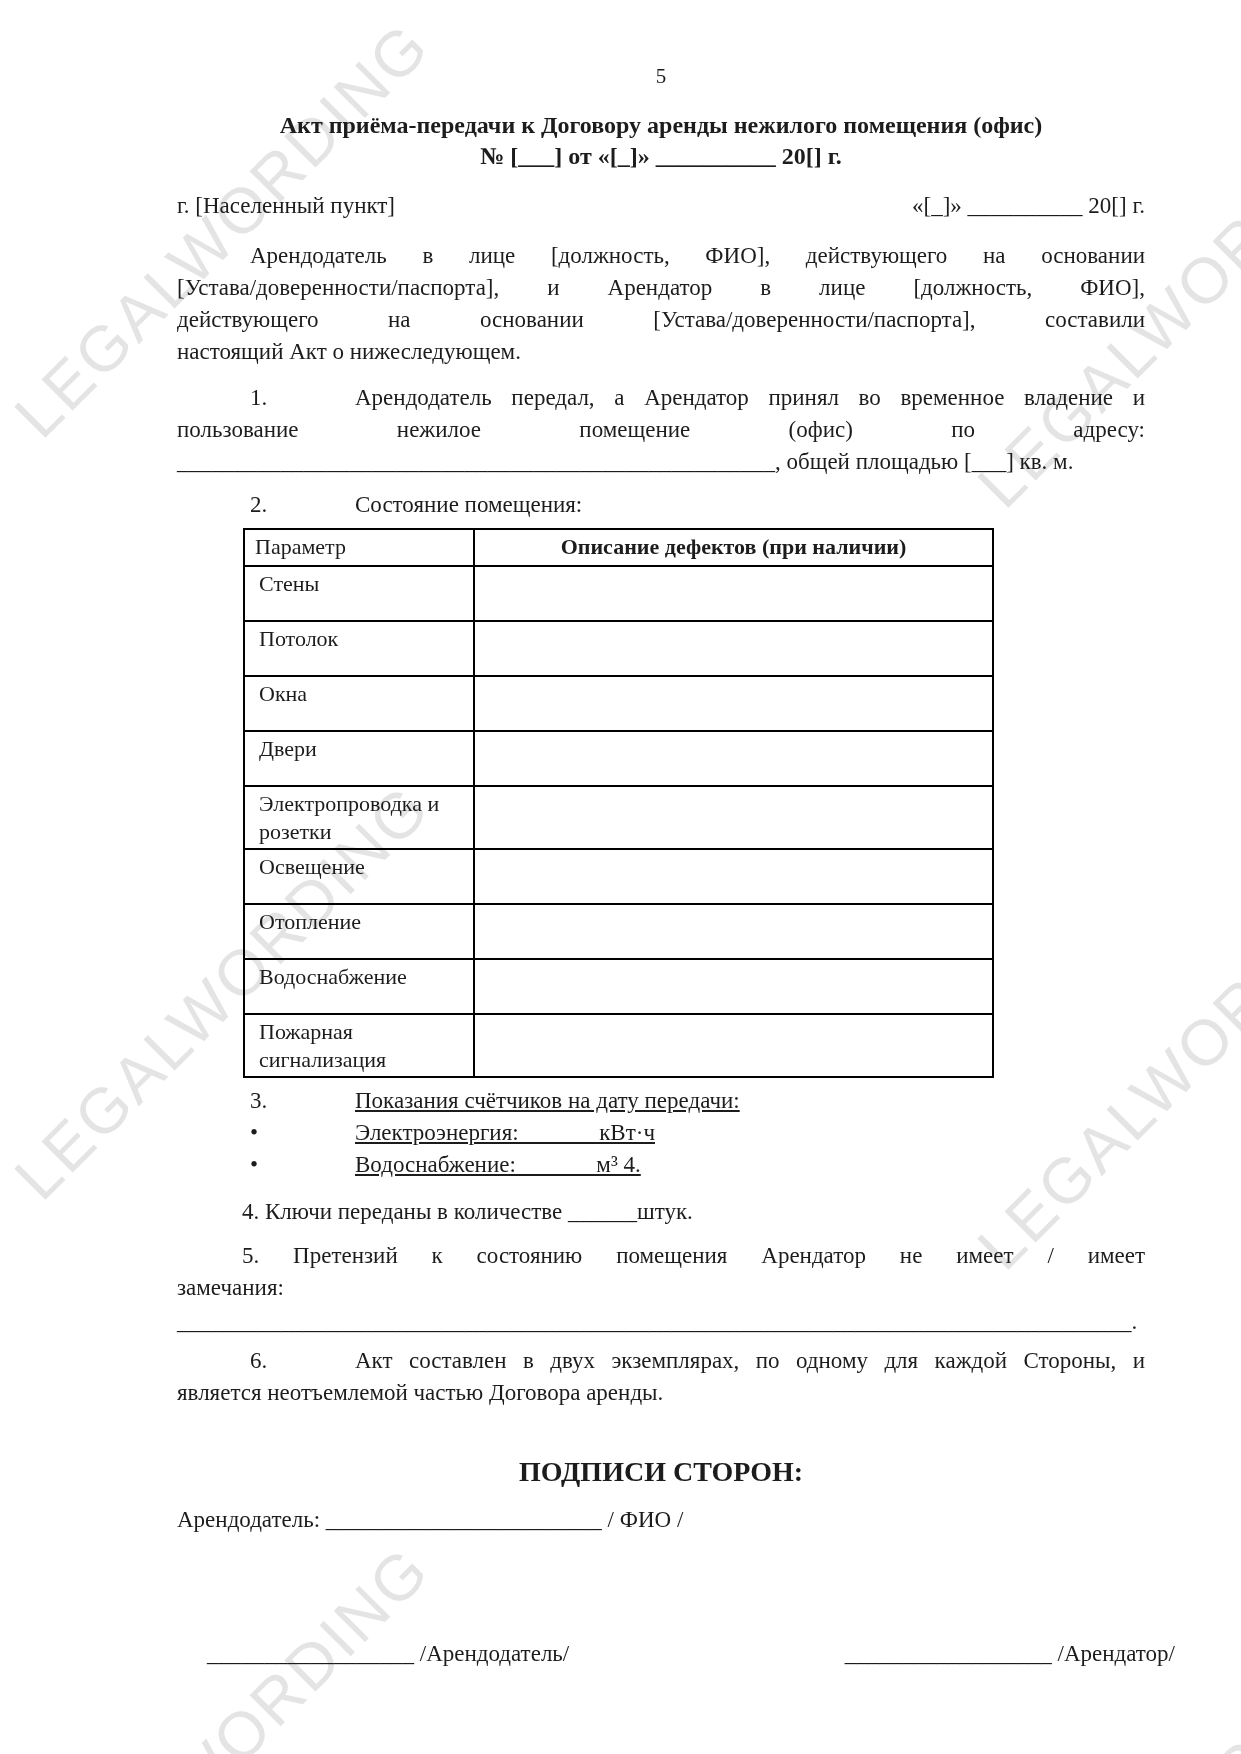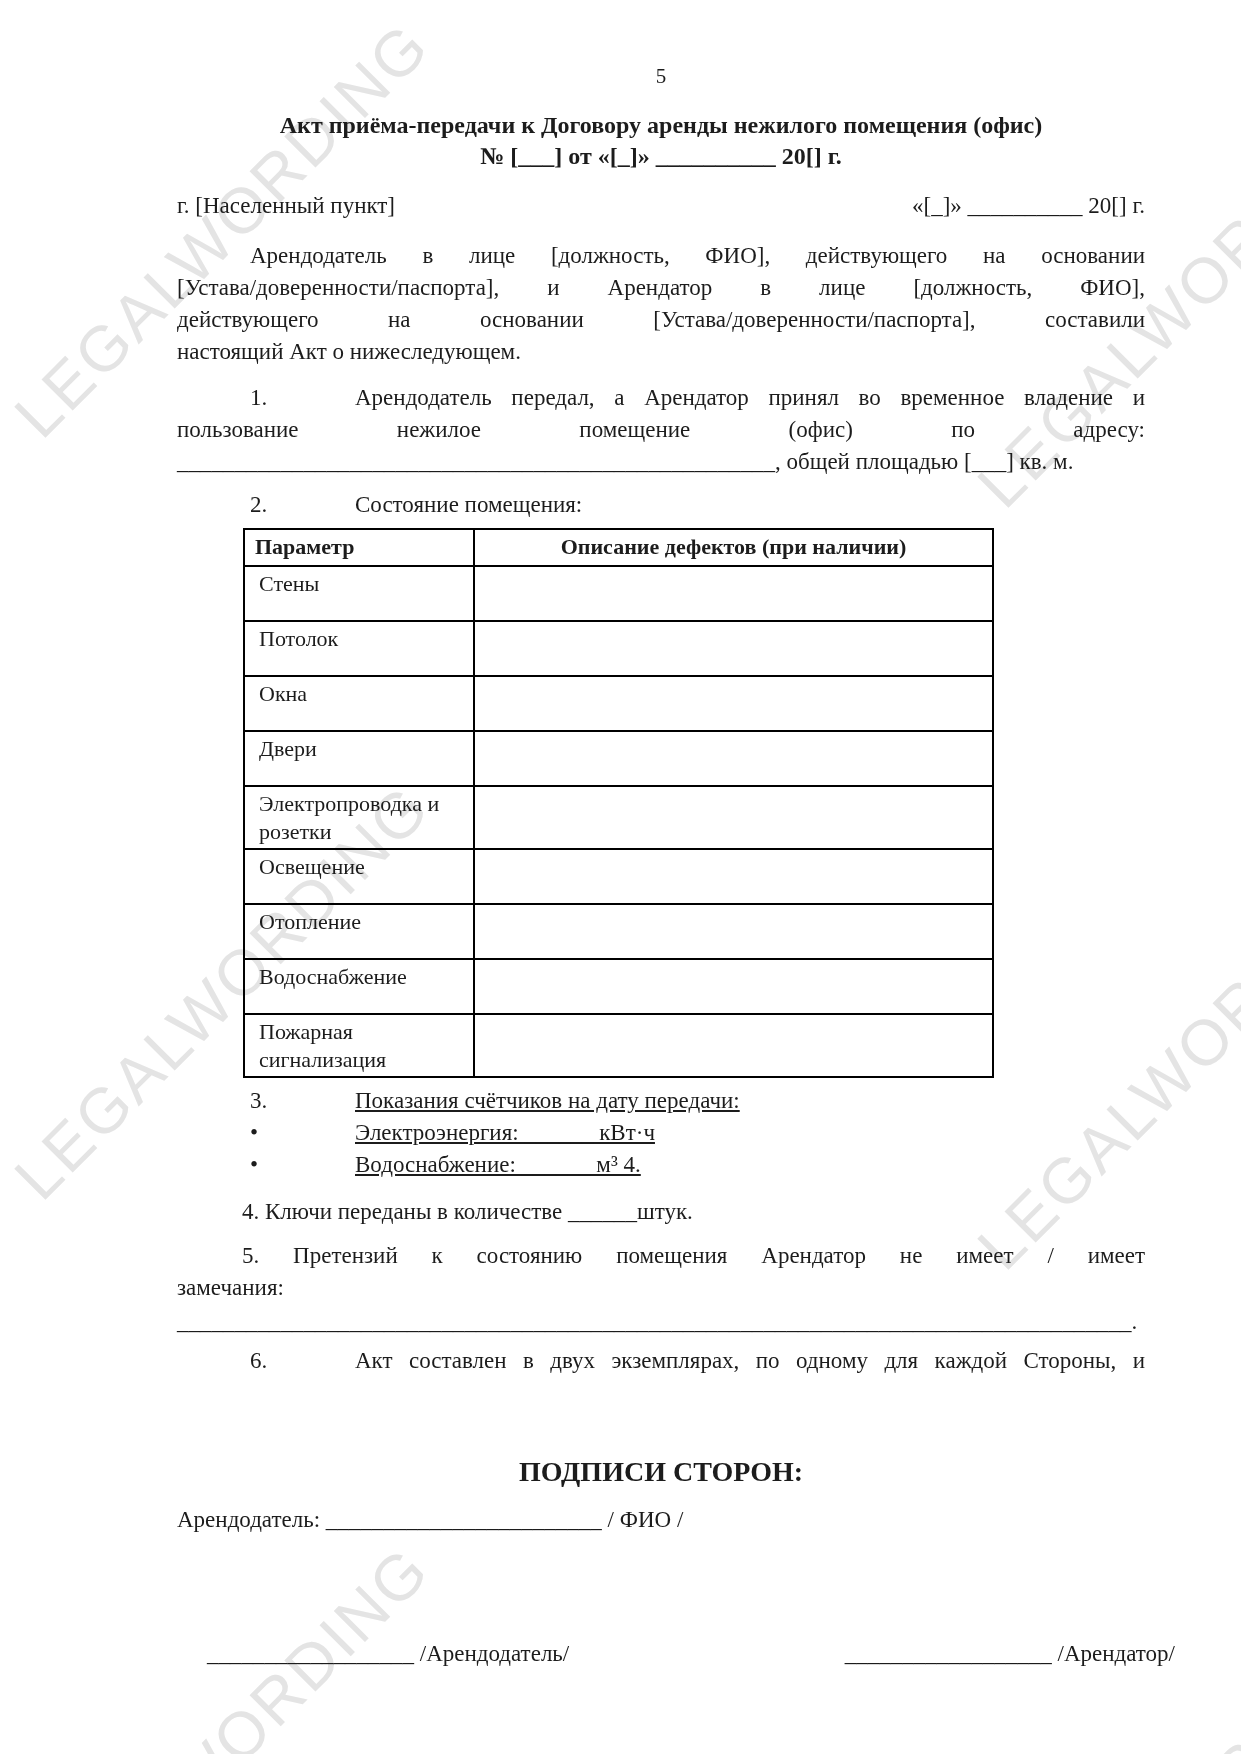--- a/index.html
+++ b/index.html
@@ -33,21 +33,21 @@
     border-collapse:collapse;table-layout:fixed;width:749px;
     font-size:22px;line-height:28px;
   }
   .doc-table th,.doc-table td{
     border:2px solid #000;vertical-align:top;padding:3px 10px 2px 10px;
   }
   .doc-table th{height:30px;}
   .doc-table td{height:48px;padding-left:14px;}
   .col-param{width:230px;}
   .col-defects{width:519px;}
-  .th-param{text-align:left;font-weight:bold;}
+  .th-param{text-align:left;font-weight:normal;}
   .th-defects{text-align:center;font-weight:bold;}
   .title{font-size:24px;line-height:31px;}
   .pagenum{font-size:21px;}
   .bottom-row{display:flex;justify-content:space-between;margin-left:30px;}
 </style>
 </head>
 <body>
 
 <div class="wm wm1">LEGALWORDING</div>
 <div class="wm wm2">LEGALWORDING</div>
@@ -153,20 +153,21 @@
 <div class="blk" style="top:1240px;">
   <div class="justify-full" style="text-indent:65px;">5. Претензий к состоянию помещения Арендатор не имеет / имеет</div>
   <div>замечания:</div>
 </div>
 <div class="blk" style="top:1306px;">___________________________________________________________________________________.</div>
 
 <div class="blk" style="top:1345px;">
   <div class="justify-full indent">
     <span class="num">6.</span><span>Акт составлен в двух экземплярах, по одному для каждой Стороны, и</span>
   </div>
+  <div>является неотъемлемой частью Договора аренды.</div>
 </div>
 
 <div class="blk center bold" style="top:1456px;font-size:28px;">ПОДПИСИ СТОРОН:</div>
 
 <div class="blk" style="top:1504px;">Арендодатель: ________________________ / ФИО /</div>
 
 <div class="blk bottom-row" style="top:1638px;">
   <span>
     <span>__________________</span>
     <span>/Арендодатель/</span>

